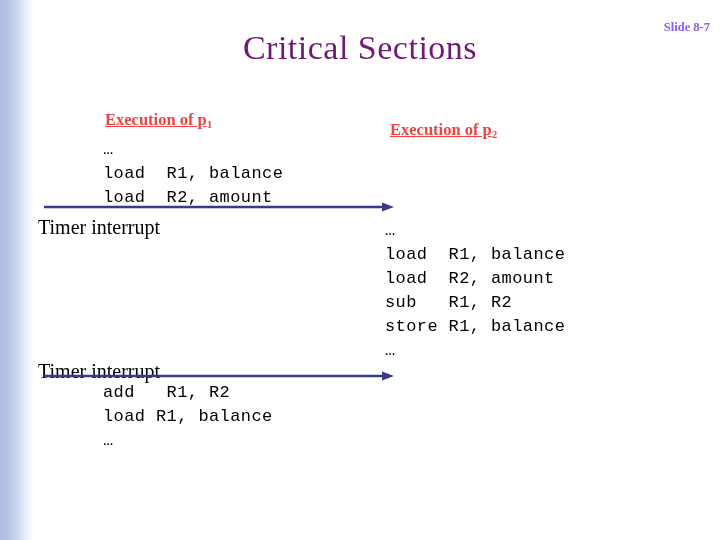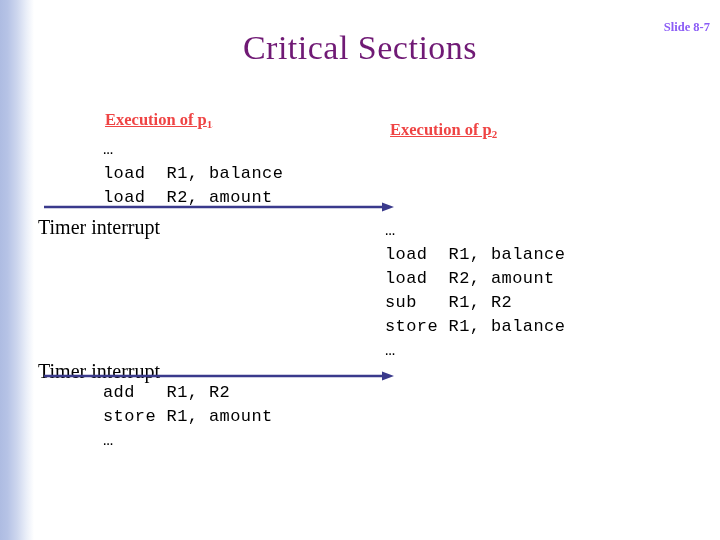--- a/index.html
+++ b/index.html
@@ -135,21 +135,21 @@
 load  R2, amount</div>
 
   <div id="code-p2" class="code">…
 load  R1, balance
 load  R2, amount
 sub   R1, R2
 store R1, balance
 …</div>
 
   <div id="code-p1-bot" class="code">add   R1, R2
-store R1, amount
+load R1, balance
 …</div>
 
   <div id="timer-1" class="timer-label">Timer interrupt</div>
 
   <div id="timer-2" class="timer-label">Timer interrupt</div>
 
   <svg id="arrow-1" class="arrow" viewBox="0 0 350 12" width="350" height="12">
     <line x1="0" y1="6" x2="341" y2="6" stroke="#3a3a8c" stroke-width="2.6"></line>
     <polygon points="338,1.5 350,6 338,10.5" fill="#3a3a8c"></polygon>
   </svg>

